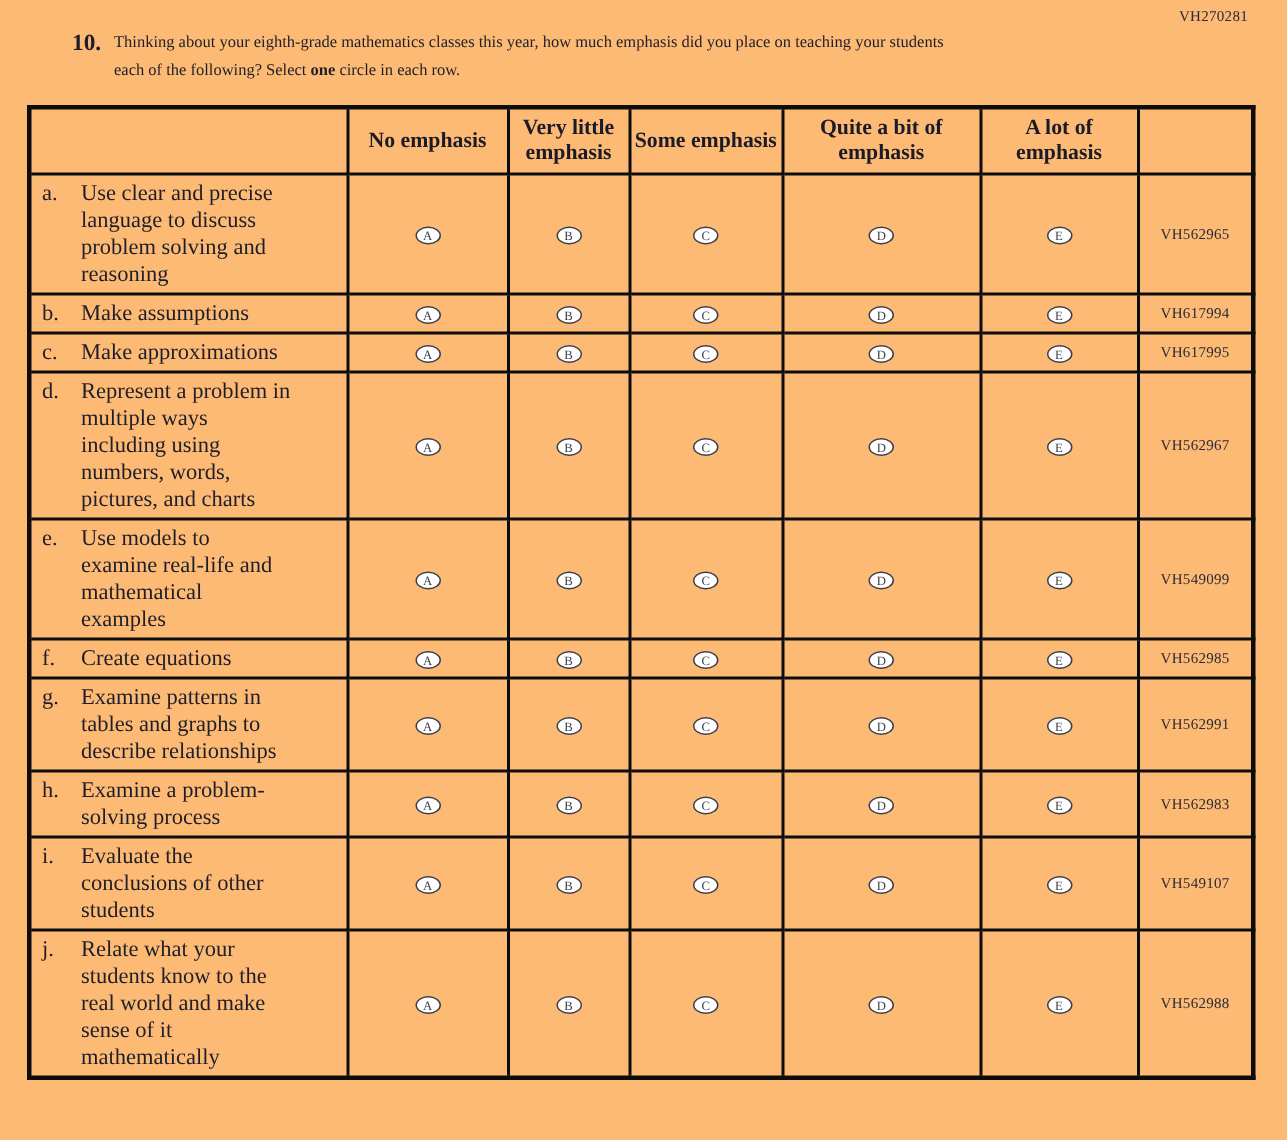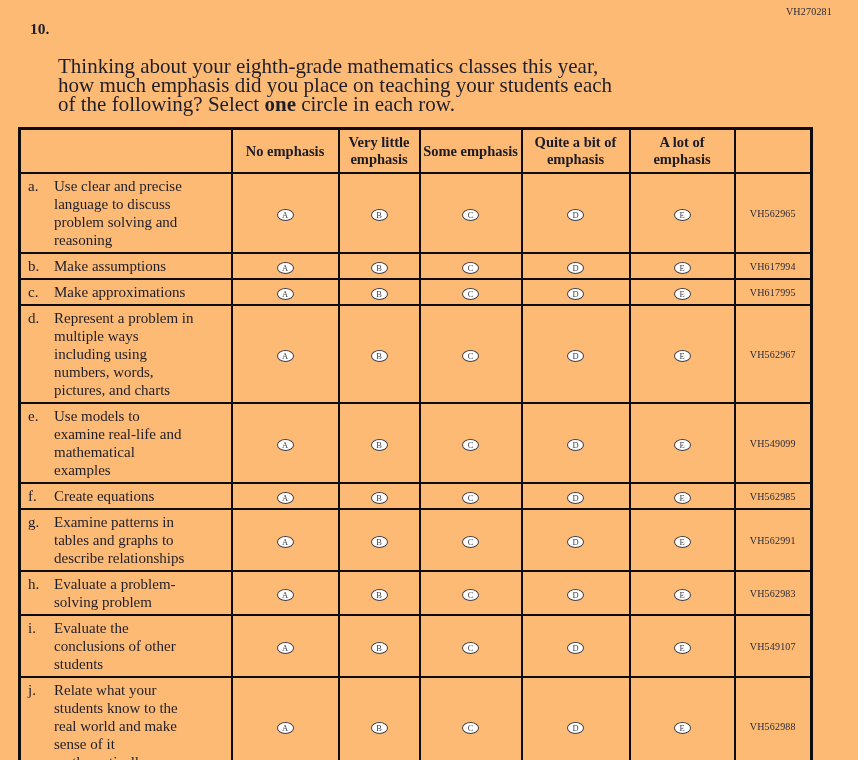--- a/index.html
+++ b/index.html
@@ -16,33 +16,32 @@
   .top-code {
     position: absolute;
     top: 6px;
     right: 26px;
     font-size: 10px;
     letter-spacing: 0.2px;
     color: #2a2a38;
   }
   .question {
     display: flex;
-    padding: 19px 0 0 30px;
+    padding: 19px 0 0 48px;
   }
   .qnum {
     flex: 0 0 28px;
     font-weight: bold;
     font-size: 15.5px;
     line-height: 19px;
   }
   .qtext {
     width: 560px;
-    font-size: 21px;
+    font-size: 11px;
     line-height: 19px;
-    margin-top: 38px;
   }
   .qtext b { font-weight: bold; }
   table.grid {
     margin: 13px 0 0 18px;
     border-collapse: collapse;
     table-layout: fixed;
     border: 3px solid #0d0d0d;
   }
   table.grid th, table.grid td {
     border: 2px solid #0d0d0d;
@@ -54,21 +53,21 @@
     font-weight: bold;
     line-height: 17px;
     text-align: center;
     padding: 4px 2px;
     color: #1b1b28;
   }
   .w-label { width: 212px; }
   .w-opt1 { width: 107px; }
   .w-opt2 { width: 81px; }
   .w-opt3 { width: 102px; }
-  .w-opt4 { width: 108px; margin-top: 35px; }
+  .w-opt4 { width: 132px; margin-top: 35px; }
   .w-opt5 { width: 105px; margin-top: 36px; }
   .w-code { width: 77px; }
   td.label-cell {
     vertical-align: top;
     padding: 3px 4px 3px 7px;
     font-size: 15px;
     line-height: 18px;
     text-decoration: underline;
   }
   td.label-cell .letter {
@@ -277,21 +276,21 @@
       <span class="bubble">D</span>
     </td>
     <td class="opt">
       <span class="bubble">E</span>
     </td>
     <td class="code">VH562991</td>
   </tr>
 
   <tr>
     <td class="label-cell">
-      <span class="letter">h.</span><span class="ltext">Evaluate a problem-solving problem</span>
+      <span class="letter">h.</span><span class="ltext">Examine a problem-solving process</span>
     </td>
     <td class="opt">
       <span class="bubble">A</span>
     </td>
     <td class="opt">
       <span class="bubble">B</span>
     </td>
     <td class="opt">
       <span class="bubble">C</span>
     </td>

